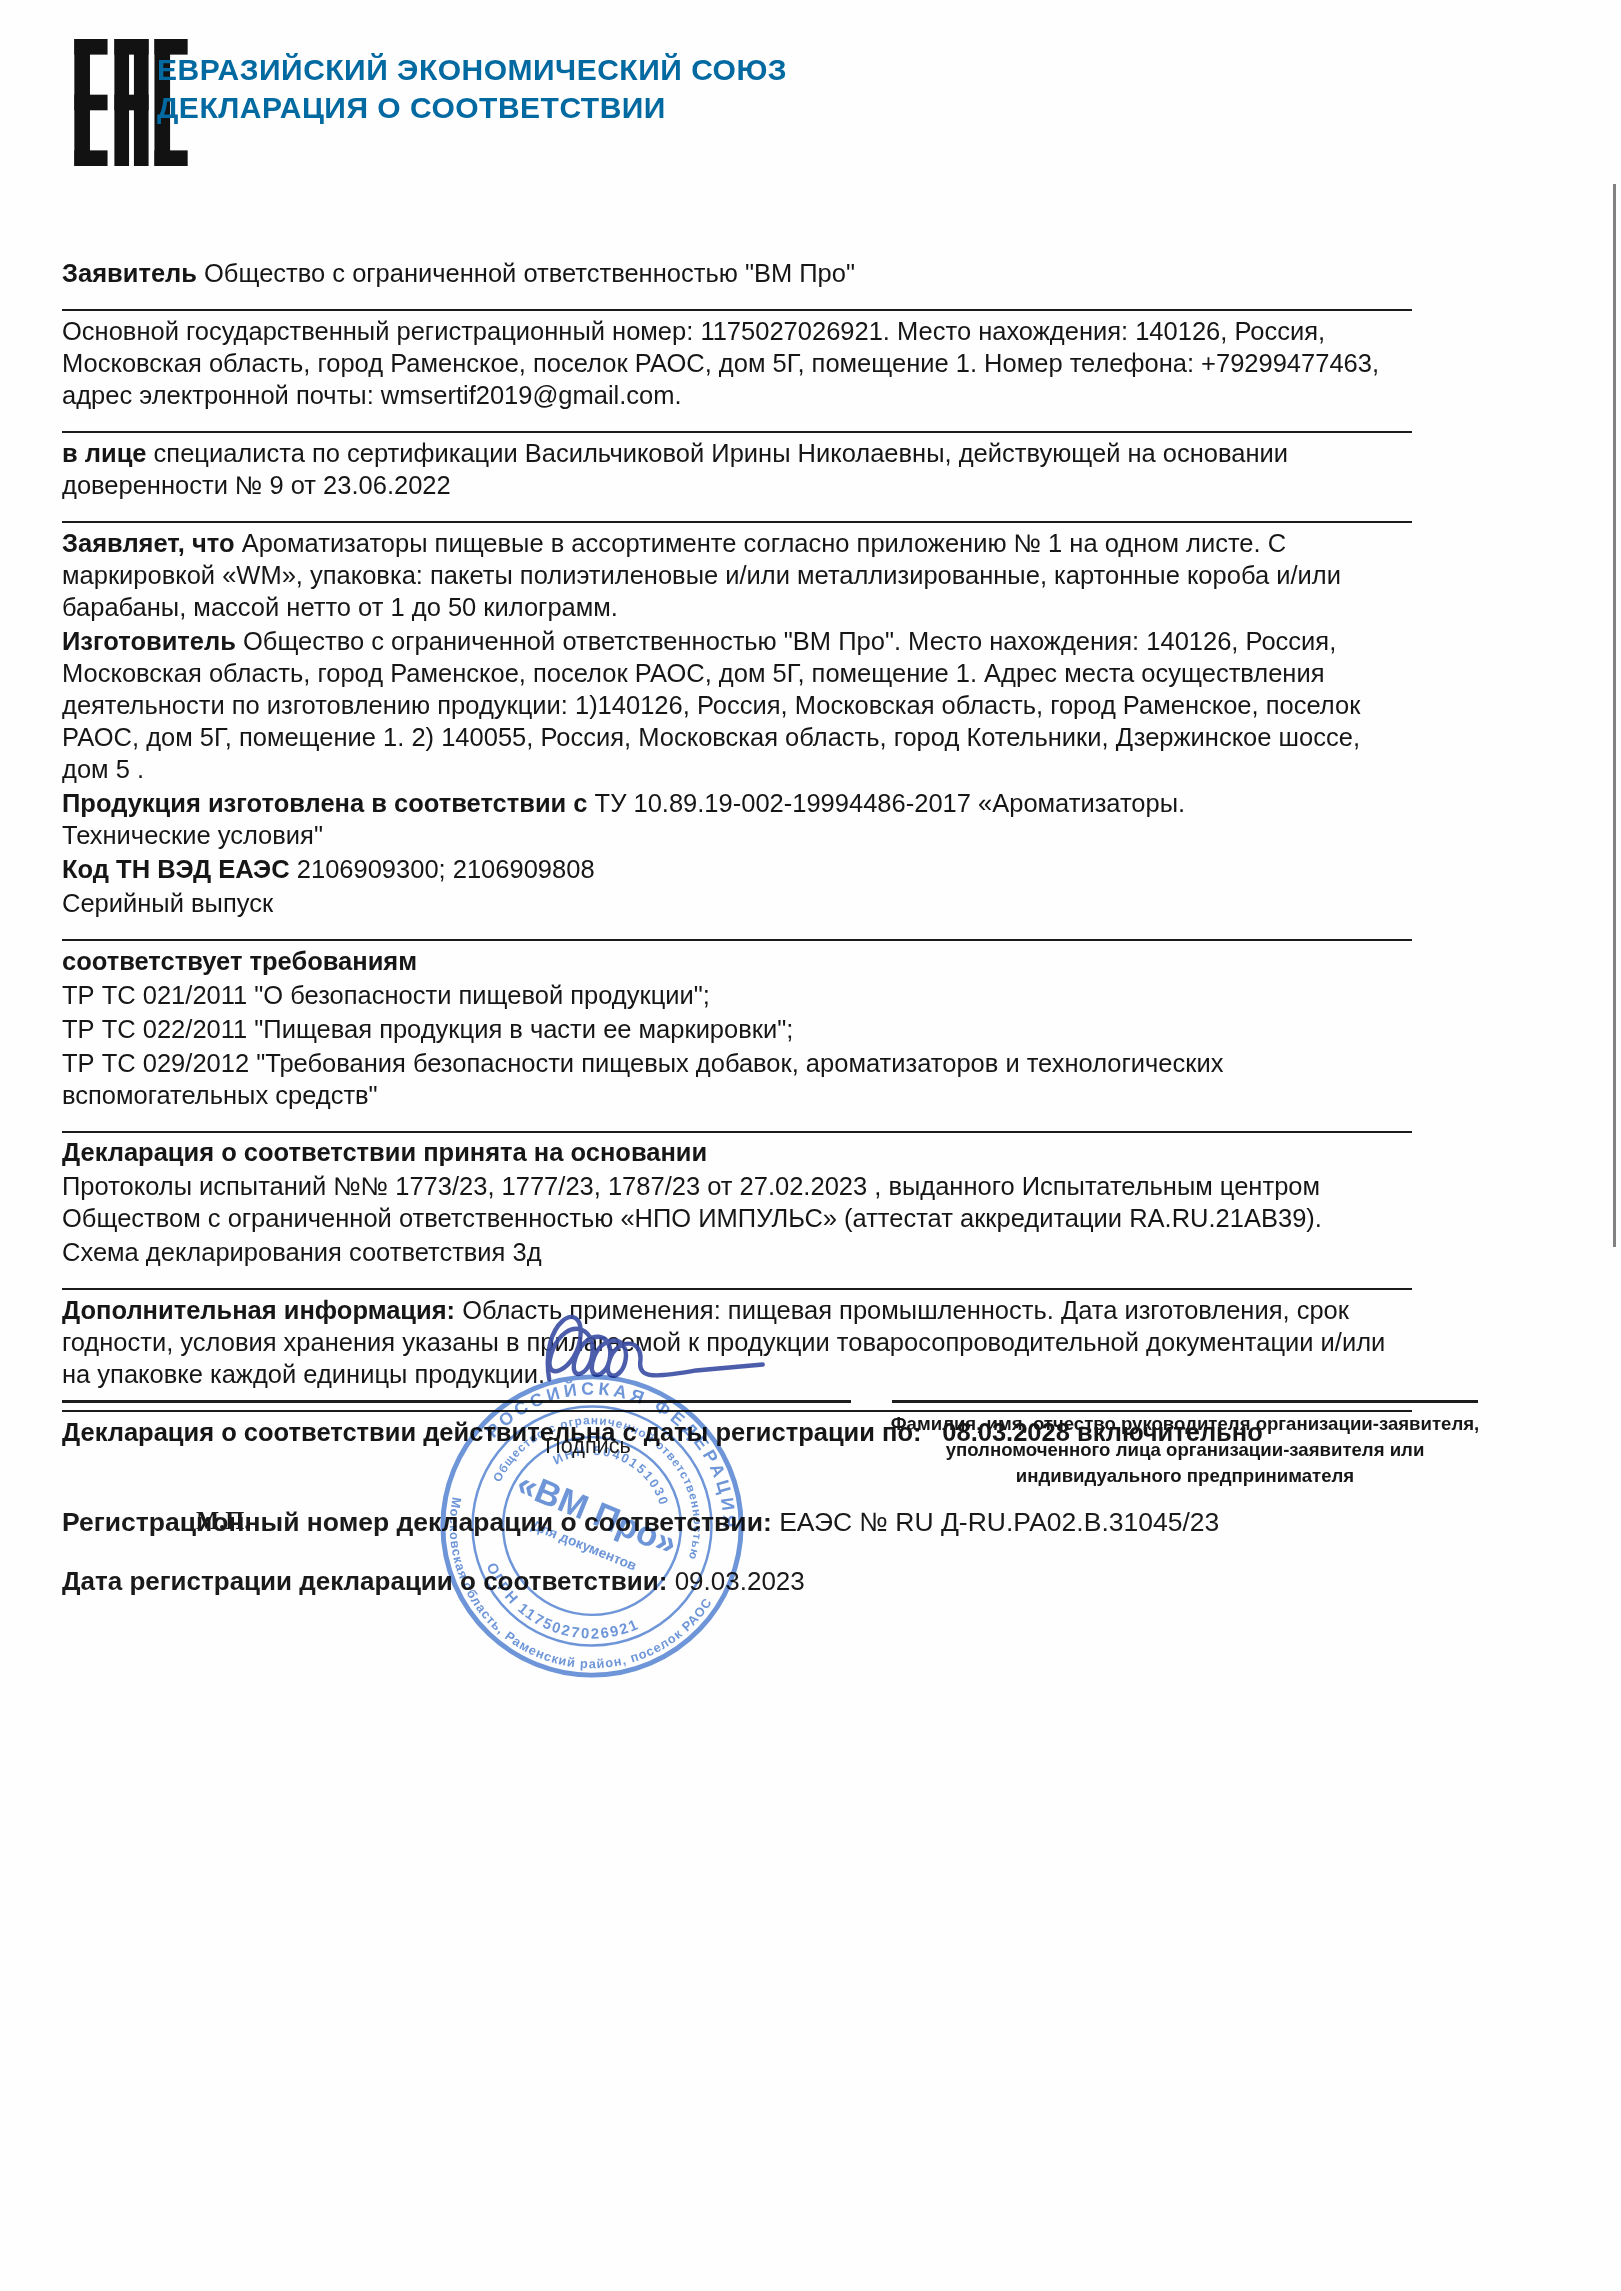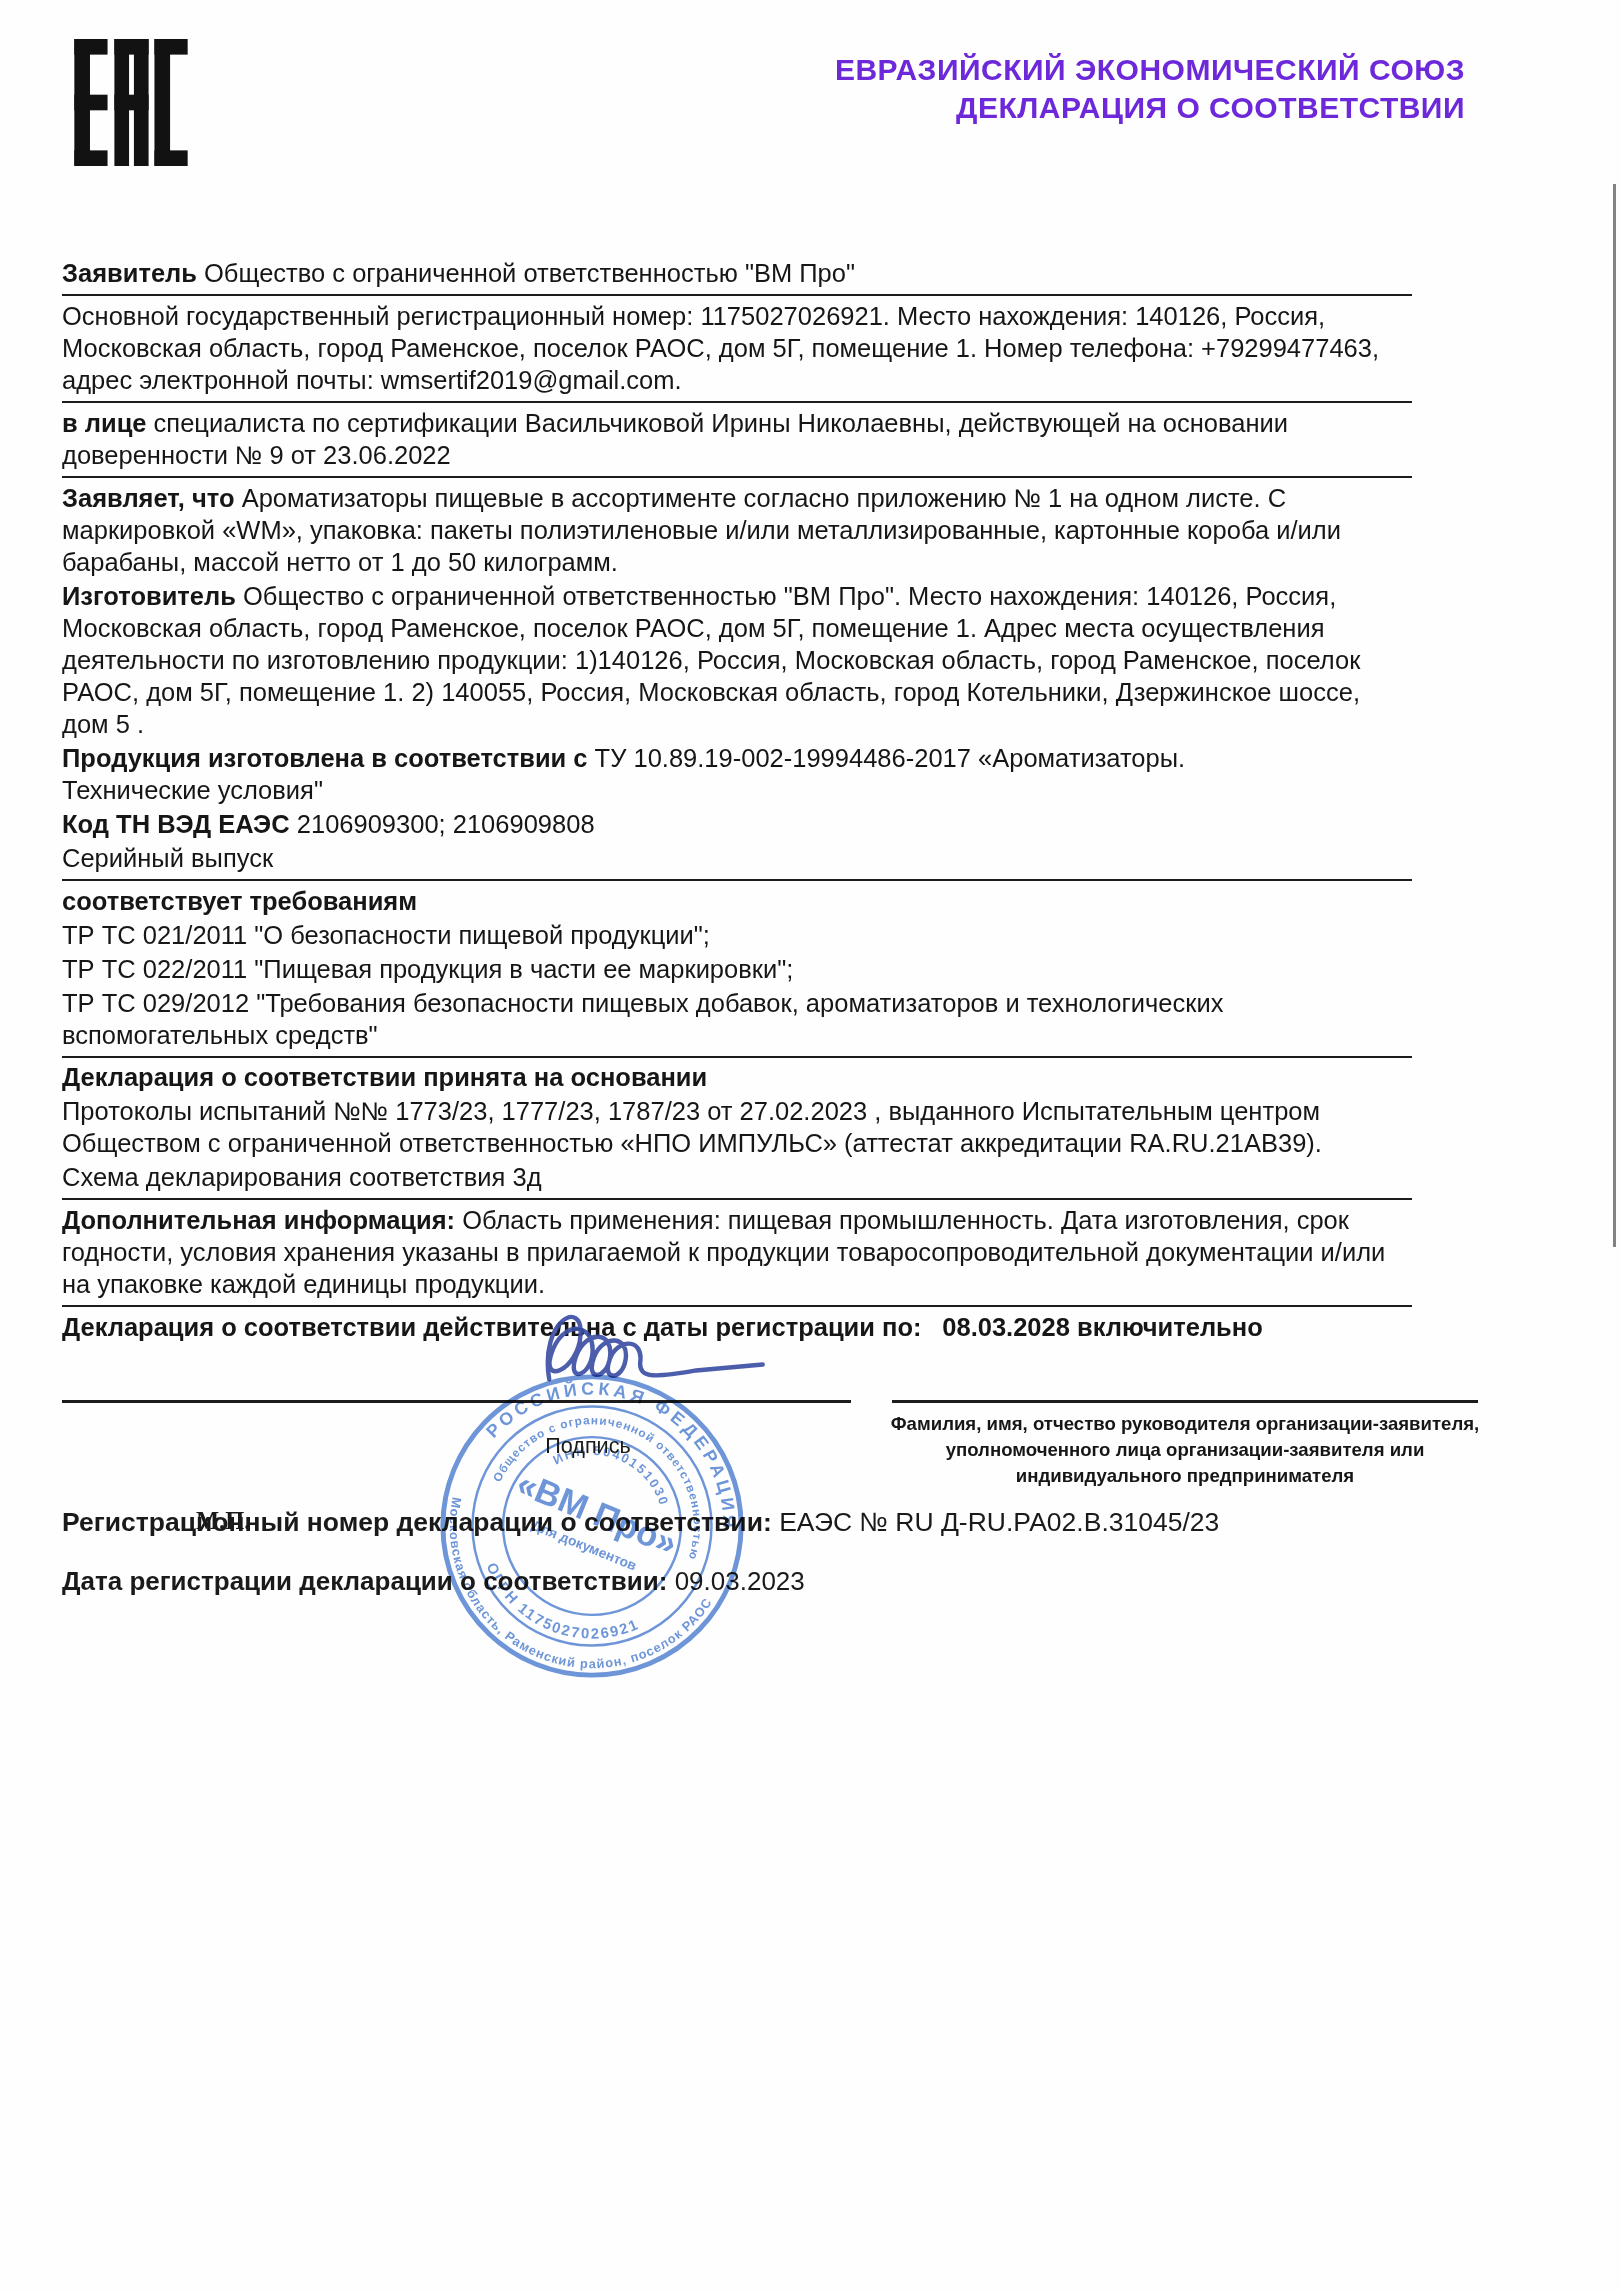--- a/index.html
+++ b/index.html
@@ -8,30 +8,30 @@
     width:1621px;height:2292px;
     background:#fefefe;
     font-family:"Liberation Sans","DejaVu Sans",sans-serif;
     color:#1a1a1a;
     overflow:hidden;
   }
   
   .eac-logo{position:absolute;left:74px;top:39px;width:114px;height:127px;}
   .title{
     position:absolute;left:157px;top:51px;width:1308px;
-    text-align:right;font-weight:700;font-size:30px;line-height:38px;
-    letter-spacing:0.5px;color:#6d28d9;
+    text-align:left;font-weight:700;font-size:30px;line-height:38px;
+    letter-spacing:0.5px;color:#0369a1;
   }
   
   .body{
     position:absolute;left:62px;top:257px;width:1350px;
     font-size:25.5px;line-height:32px;color:#161616;
   }
   .field{margin:0 0 2px 0;}
-  .ul{border-bottom:2.9px solid #1c1c1c;padding-bottom:5px;margin-bottom:3.9px;}
+  .ul{border-bottom:2.9px solid #1c1c1c;padding-bottom:20px;margin-bottom:3.9px;}
   .b{font-weight:700;}
   .pre{white-space:pre-wrap;}
   .gap{margin-left:13.7px;}
   
   .sig-svg{position:absolute;left:510px;top:1286px;z-index:2;}
   .sig-line-left{position:absolute;left:62px;top:1400px;width:789px;height:0;border-top:3.9px solid #1c1c1c;z-index:2;}
   .sig-line-right{position:absolute;left:892px;top:1400px;width:586px;height:0;border-top:3.9px solid #1c1c1c;z-index:2;}
   .sig-name{position:absolute;left:892px;top:1360px;width:586px;text-align:center;font-size:26.5px;z-index:2;}
   .podpis{position:absolute;left:196px;top:1433px;width:784px;text-align:center;font-size:21.6px;z-index:4;}
   .mp{position:absolute;left:196px;top:1507px;width:765px;text-align:left;

